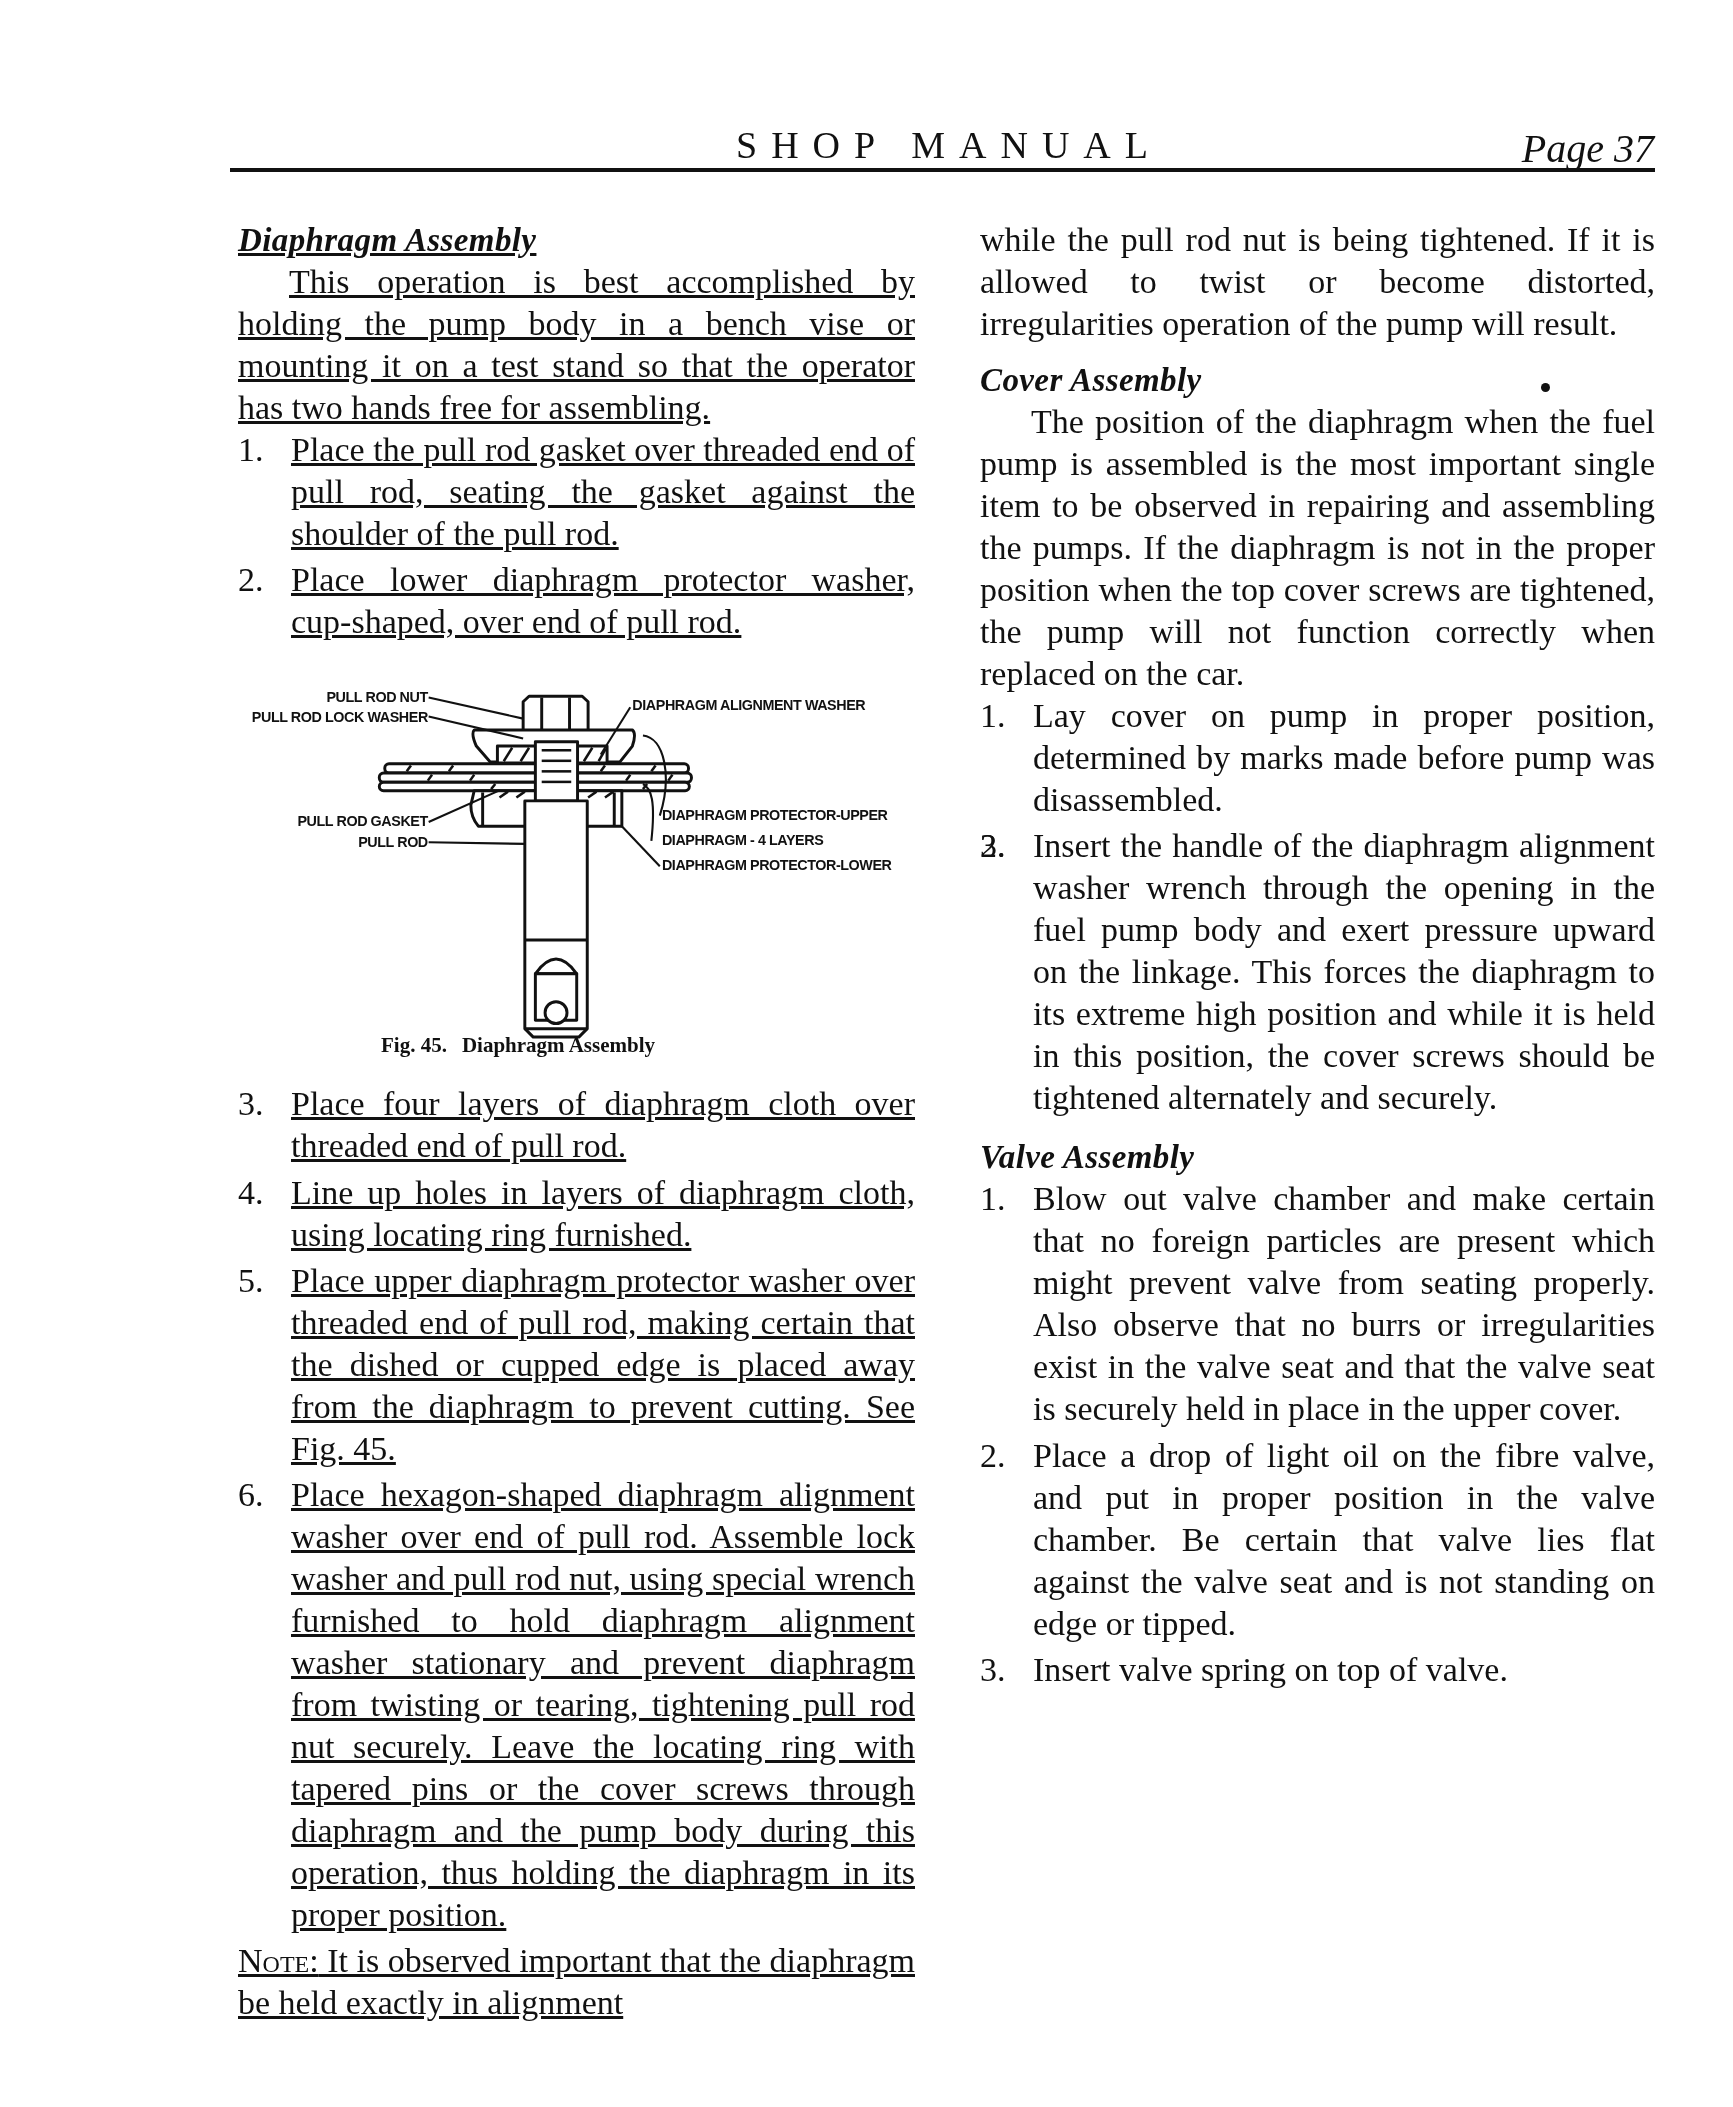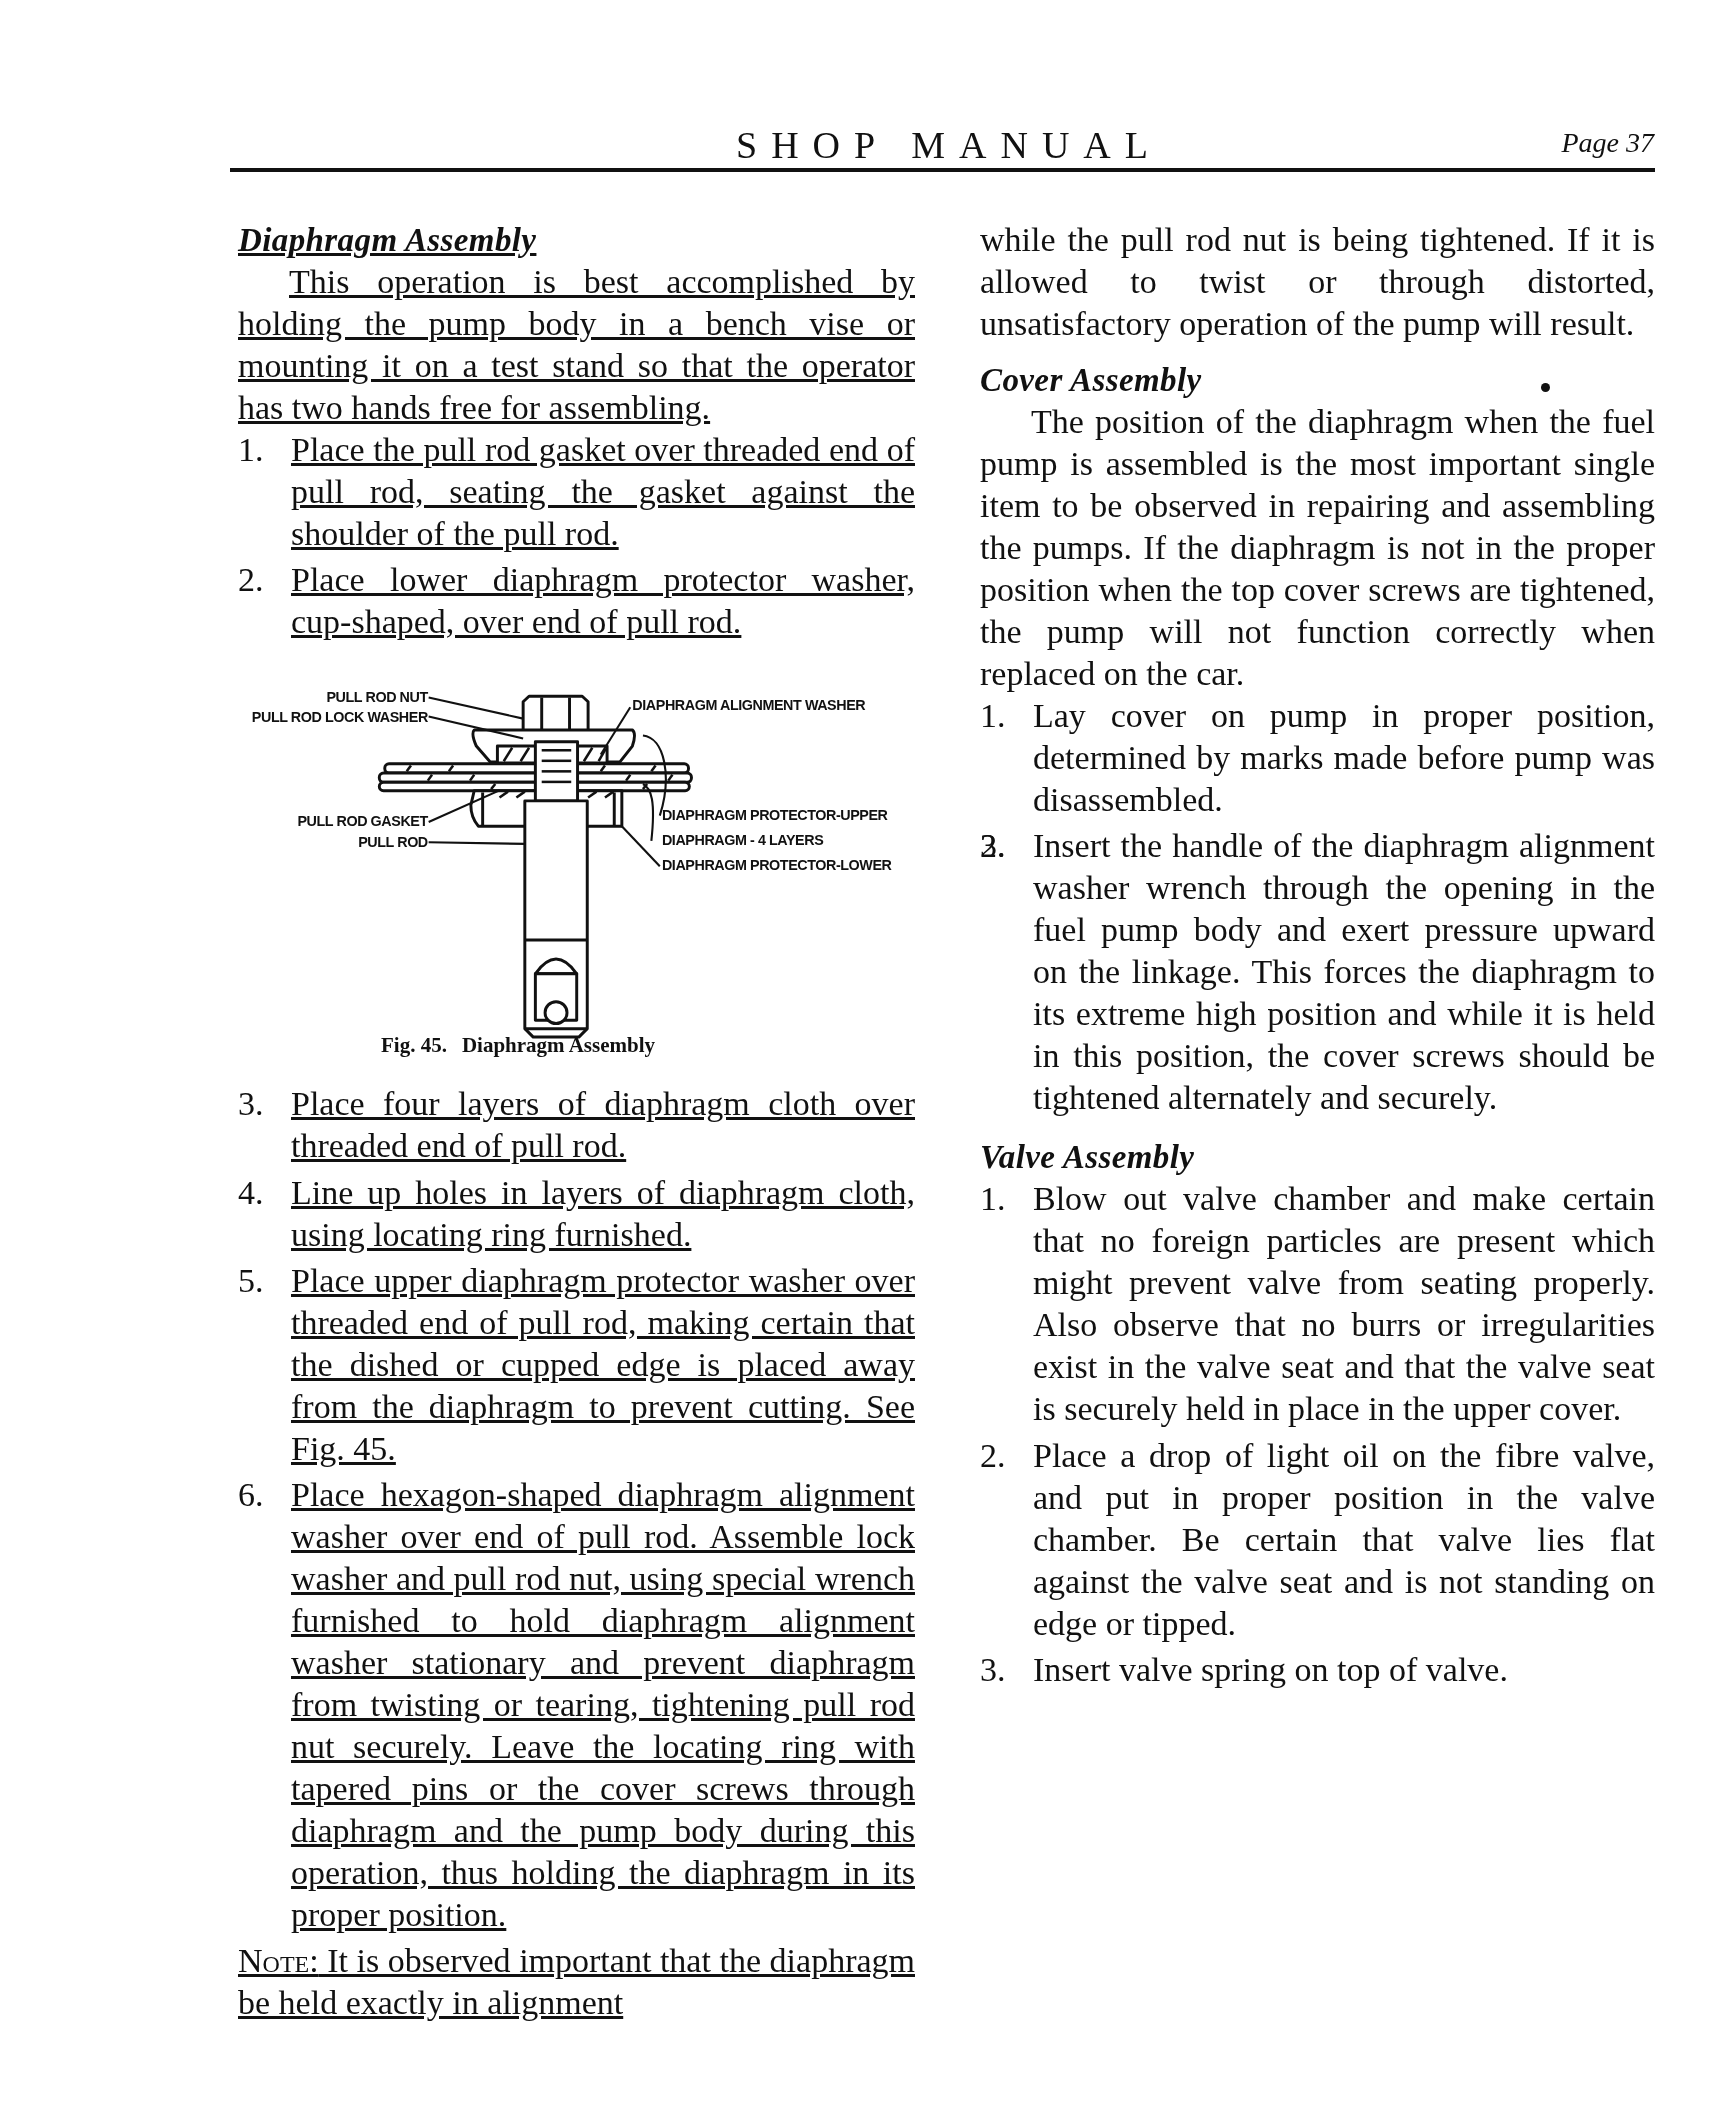--- a/index.html
+++ b/index.html
@@ -1,21 +1,21 @@
 <!DOCTYPE html>
 <html style="font-size:6.7px"><head>
 <meta charset="utf-8">
 <style>
   html, body { margin:0; padding:0; background:#ffffff; }
   body { width:1734px; height:2261px; position:relative; overflow:hidden; color:#111; font-family:"Liberation Serif", "DejaVu Serif", serif; }
   .page { position:absolute; left:0; top:0; width:1734px; height:2261px; background:#fff; }
 
   
   .hdr-title { position:absolute; left:736px; top:126px; font-size:38px; letter-spacing:14px; line-height:1; }
-  .hdr-page { position:absolute; right:80px; top:129px; font-size:28px; font-style:italic; line-height:1; }
+  .hdr-page { position:absolute; right:80px; top:129px; font-size:40px; font-style:italic; line-height:1; }
   .hdr-rule { position:absolute; left:230px; top:168px; width:1425px; height:3.8px; background:#111; }
 
   
   .col { position:absolute; top:219px; font-size:34px; line-height:42px; text-align:justify; }
   .col-left { left:238px; width:677px;text-decoration:underline; }
   .col-right { left:980px; width:675px; top:219px; }
 
   .sect-h { font-style:italic; font-size:33px; line-height:42px; margin:0; letter-spacing:0.4px; }
   .para { margin:0; text-indent:51px; }
   .list { margin:0; padding:0; list-style:none; }
@@ -138,21 +138,21 @@
       <li><span class="num">3.</span><span>Place four layers of diaphragm cloth over threaded end of pull rod.</span></li>
       <li><span class="num">4.</span><span>Line up holes in layers of diaphragm cloth, using locating ring furnished.</span></li>
       <li><span class="num">5.</span><span>Place upper diaphragm protector washer over threaded end of pull rod, making certain that the dished or cupped edge is placed away from the diaphragm to prevent cutting.  See Fig. 45.</span></li>
       <li><span class="num">6.</span><span>Place hexagon-shaped diaphragm alignment washer over end of pull rod.  Assemble lock washer and pull rod nut, using special wrench furnished to hold diaphragm alignment washer stationary and prevent diaphragm from twisting or tearing, tightening pull rod nut securely.  Leave the locating ring with tapered pins or the cover screws through diaphragm and the pump body during this operation, thus holding the diaphragm in its proper position.</span></li>
     </ol>
 
     <p class="note"><span class="note-lbl">Note:</span><span> It is observed important that the diaphragm be held exactly in alignment</span></p>
   </div>
 
   <div class="col col-right">
-    <p class="note">while the pull rod nut is being tightened. If it is allowed to twist or through distorted, unsatisfactory operation of the pump will result.</p>
+    <p class="note">while the pull rod nut is being tightened. If it is allowed to twist or become distorted, irregularities operation of the pump will result.</p>
     <div class="gap"></div>
 
     <h2 class="sect-h">Cover Assembly</h2>
     <p class="para">The position of the diaphragm when the fuel pump is assembled is the most important single item to be observed in repairing and assembling the pumps. If the diaphragm is not in the proper position when the top cover screws are tightened, the pump will not function correctly when replaced on the car.</p>
     <ol class="list">
       <li><span class="num">1.</span><span>Lay cover on pump in proper position, determined by marks made before pump was disassembled.</span></li>
       <li><span class="num">2.</span></li>
       <li><span class="num">3.</span><span>Insert the handle of the diaphragm alignment washer wrench through the opening in the fuel pump body and exert pressure upward on the linkage. This forces the diaphragm to its extreme high position and while it is held in this position, the cover screws should be tightened alternately and securely.</span></li>
     </ol>
     <div class="gap"></div>

